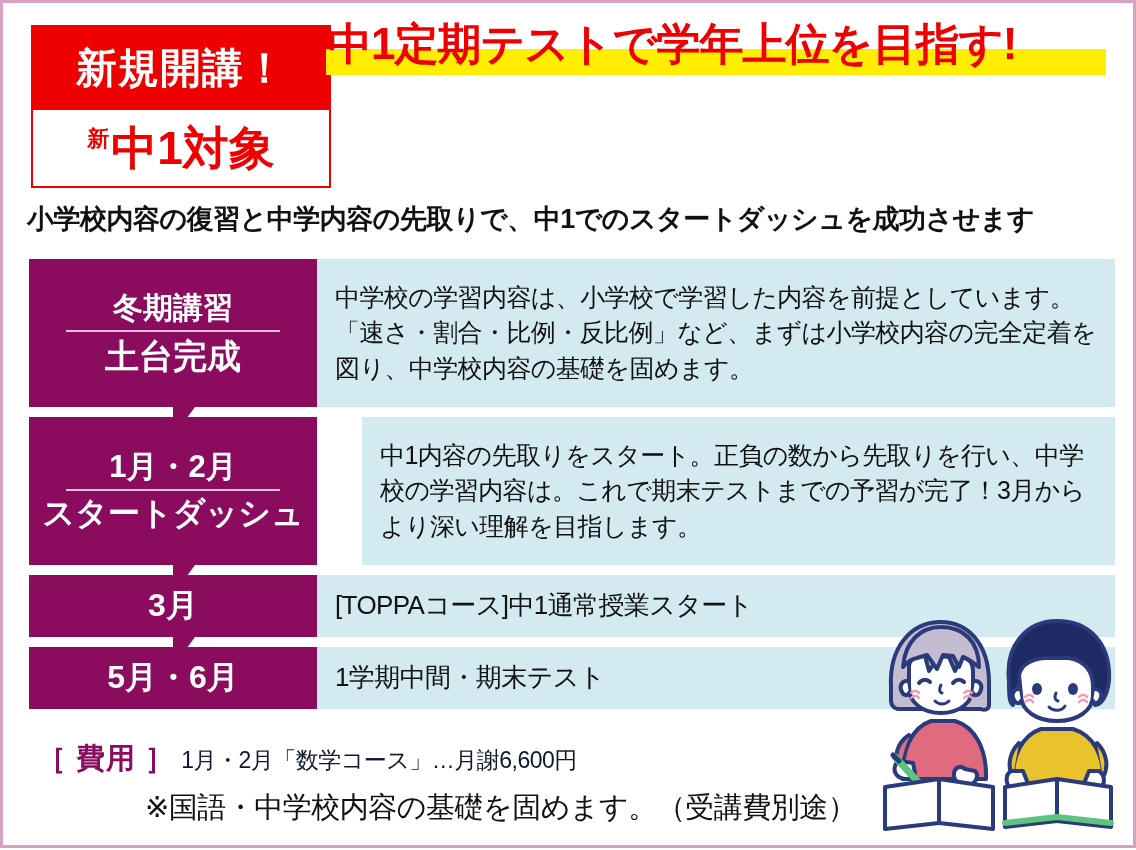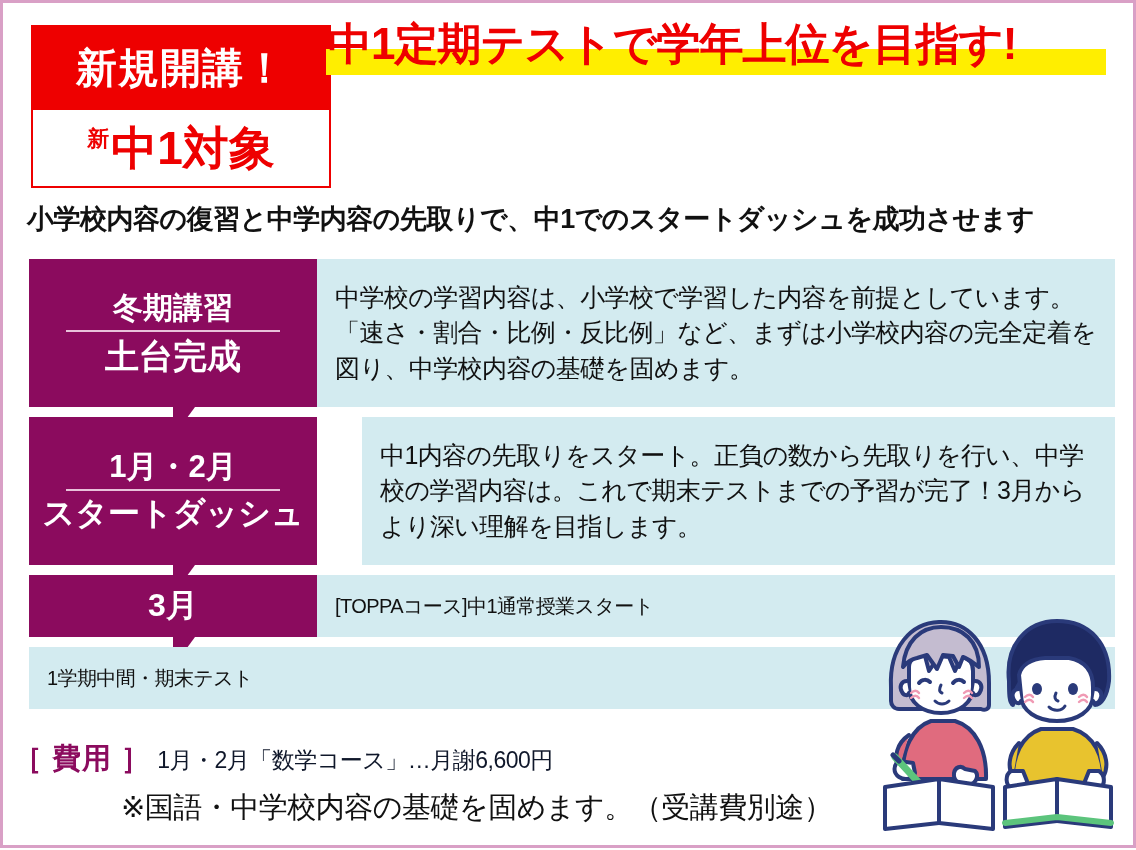--- a/index.html
+++ b/index.html
@@ -110,40 +110,40 @@
   .body-cell {
     flex:1 1 auto;
     background:#d3ebf0;
     display:flex; align-items:center;
     padding:10px 14px 10px 18px;
   }
   .body-text {
     color:#111111; font-size:25px; line-height:1.42;
     letter-spacing:-0.6px;
   }
-  .body-text.one-line { font-size:20px; line-height:1.2; }
+  .body-text.one-line { font-size:26px; line-height:1.2; }
 
   
   .r1 { height:148px; }
   .r1 .label-line1 { font-size:30px; }
   .r1 .label-line2 { font-size:34px; }
   .gap1 { height:10px; }
 
   .r2 { height:148px;gap:45px; }
   .r2 .label-line1 { font-size:31px; }
   .r2 .label-line2 { font-size:32px; }
   .gap2 { height:10px; }
 
   .r3 { height:62px; }
   .gap3 { height:10px; }
 
   .r4 { height:62px; }
 
   
-  .footer { position:absolute; left:10px; top:736px; width:860px; }
+  .footer { position:absolute; left:34px; top:736px; width:860px; }
   .fee-line1 {
     display:flex; align-items:baseline; gap:6px;
     white-space:nowrap;
   }
   .fee-tag {
     color:#8b0b5e; font-size:29px; font-weight:bold;
     letter-spacing:1px;
   }
   .fee-val {
     color:#0f172a; font-size:23px; letter-spacing:-0.5px;
@@ -216,20 +216,23 @@
         <div class="label-line1">3月</div>
         <div class="notch"></div>
       </div>
       <div class="body-cell">
         <div class="body-text one-line">[TOPPAコース]中1通常授業スタート</div>
       </div>
     </div>
     <div class="gap3"></div>
 
     <div class="row r4">
+      <div class="label-cell single">
+        <div class="label-line1">5月・6月</div>
+      </div>
       <div class="body-cell">
         <div class="body-text one-line">1学期中間・期末テスト</div>
       </div>
     </div>
 
   </div>
 
   <div class="footer">
     <div class="fee-line1">
       <span class="fee-tag">［ 費用 ］</span>

